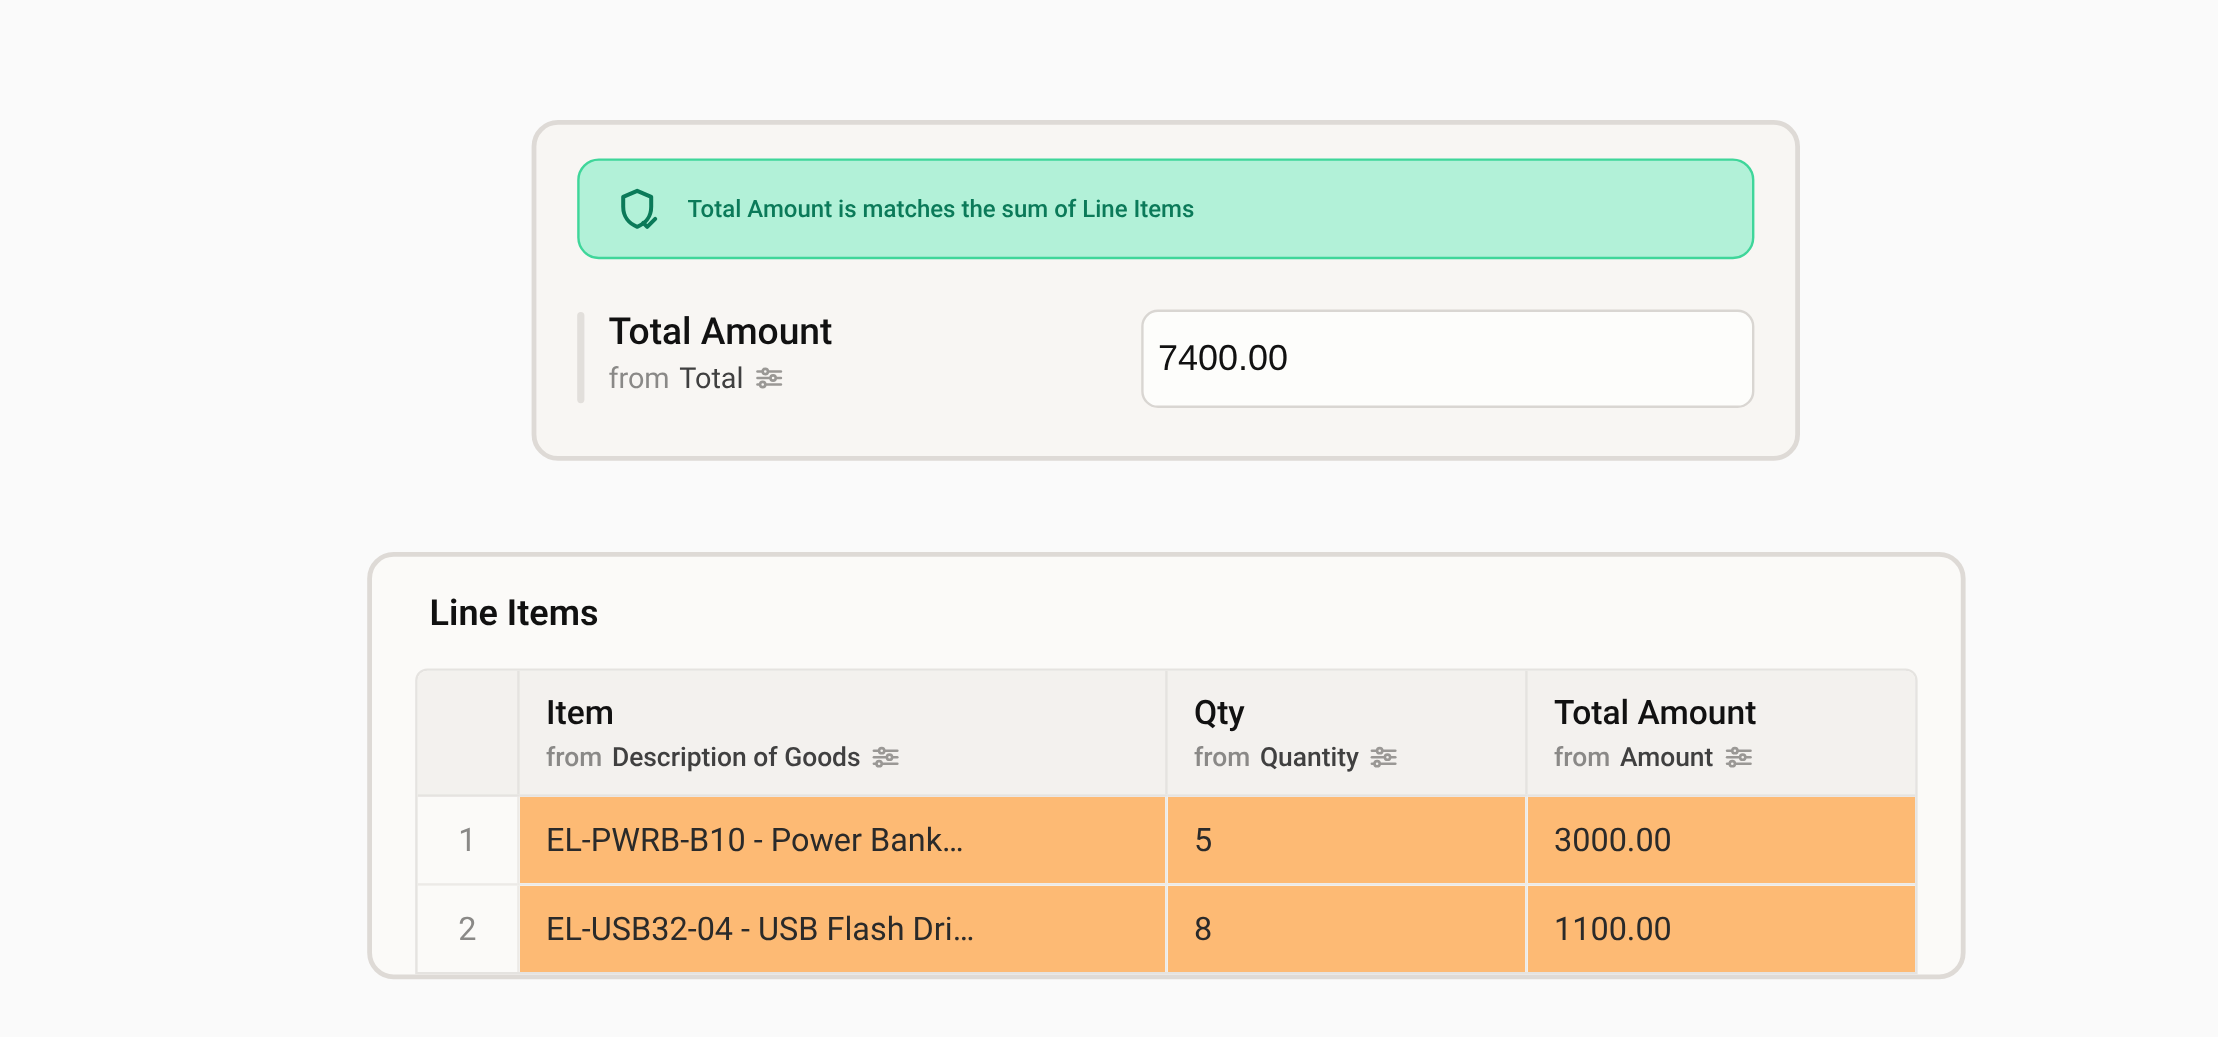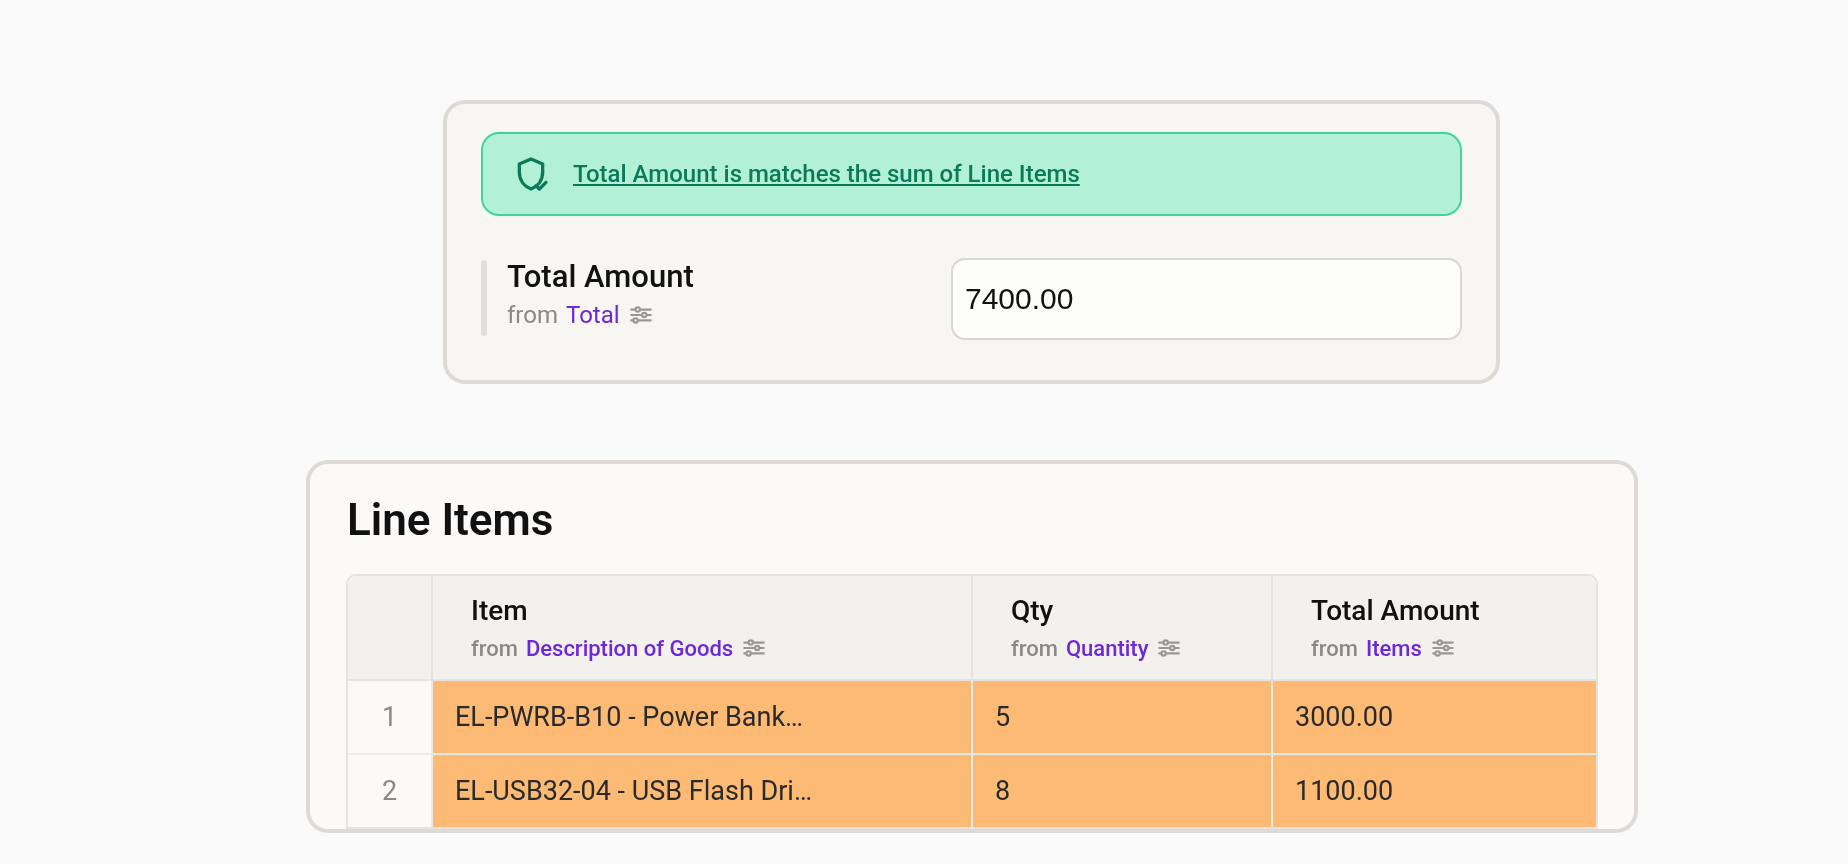--- a/index.html
+++ b/index.html
@@ -23,43 +23,42 @@
     display: flex;
     align-items: center;
     gap: 22px;
     background: #b2f1d8;
     border: 2px solid #3fd69a;
     border-radius: 18px;
     padding: 20px 28px;
     color: #0a6c50;
   }
   .alert-success .msg {
-    font-size: 24px;
+    font-size: 20px;
     font-weight: 500;
     color: #0b7a59;
-    text-decoration: underline;
   }
   .shield-svg { width: 40px; height: 40px; flex-shrink: 0; }
 
   .field-row {
     display: flex;
     align-items: flex-start;
     margin-top: 42px;
     gap: 30px;
   }
   .field-left {
     display: flex;
     align-items: flex-start;
     gap: 20px;
     flex: 0 0 440px;
   }
   .vbar { width: 6px; height: 76px; background: #e2dfdb; border-radius: 3px; margin-top: 2px; }
   .field-label-title { font-size: 31px; font-weight: 500; color: #111; }
   .source-line { display: flex; align-items: center; gap: 8px; margin-top: 6px; color: #8a8987; font-size: 24px; }
-  .source-name { color: #6d28d9; }
+  .source-name { color: #404040; }
   .sliders-svg { width: 26px; height: 26px; color: #9a9895; }
 
   .field-input {
     flex: 1;
     background: #fdfdfb;
     border: 2px solid #d9d6d2;
     border-radius: 14px;
     padding: 22px 12px;
     font-size: 30px;
     color: #111;
@@ -71,29 +70,29 @@
     position: absolute;
     left: 306px;
     top: 460px;
     width: 1332px;
     background: #fbfaf8;
     border: 4px solid #dedad6;
     border-radius: 22px;
     padding: 30px 36px 0 36px;
     overflow: hidden;
   }
-  .section-title { font-size: 44px; font-weight: 600; color: #111; margin-left: 1px; }
+  .section-title { font-size: 30px; font-weight: 600; color: #111; margin-left: 12px; }
 
   .table-wrap { margin-top: 28px; border: 2px solid #e5e3e0; border-radius: 10px 10px 0 0; overflow: hidden; }
   table { border-collapse: collapse; width: 100%; table-layout: fixed; }
   thead th {
     background: #f3f1ee;
     text-align: left;
     vertical-align: top;
-    padding: 18px 22px 18px 38px;
+    padding: 18px 22px 18px 22px;
     border-left: 2px solid #e5e3e0;
     border-bottom: 2px solid #e5e3e0;
     font-weight: 500;
   }
   thead th:first-child { border-left: none; }
   .th-title { font-size: 28px; color: #111; font-weight: 500; }
   .th-source { display: flex; align-items: center; gap: 8px; margin-top: 8px; color: #8a8987; font-size: 22px; }
   .col-idx { width: 84px; }
   .col-item { width: 540px; }
   .col-qty { width: 300px; }
@@ -192,21 +191,21 @@
                     <circle cx="15" cy="12" r="2" fill="#f3f1ee"></circle>
                   <line x1="3" y1="17" x2="21" y2="17"></line>
                     <circle cx="7" cy="17" r="2" fill="#f3f1ee"></circle>
                 </svg>
               </div>
             </th>
             <th>
               <div class="th-title">Total Amount</div>
               <div class="th-source">
                 <span>from</span>
-                <span class="source-name">Items</span>
+                <span class="source-name">Amount</span>
                 <svg class="sliders-svg" viewBox="0 0 24 24" fill="none" stroke="currentColor" stroke-width="2" stroke-linecap="round">
                   <line x1="3" y1="7" x2="21" y2="7"></line>
                     <circle cx="9" cy="7" r="2" fill="#f3f1ee"></circle>
                   <line x1="3" y1="12" x2="21" y2="12"></line>
                     <circle cx="15" cy="12" r="2" fill="#f3f1ee"></circle>
                   <line x1="3" y1="17" x2="21" y2="17"></line>
                     <circle cx="7" cy="17" r="2" fill="#f3f1ee"></circle>
                 </svg>
               </div>
             </th>

